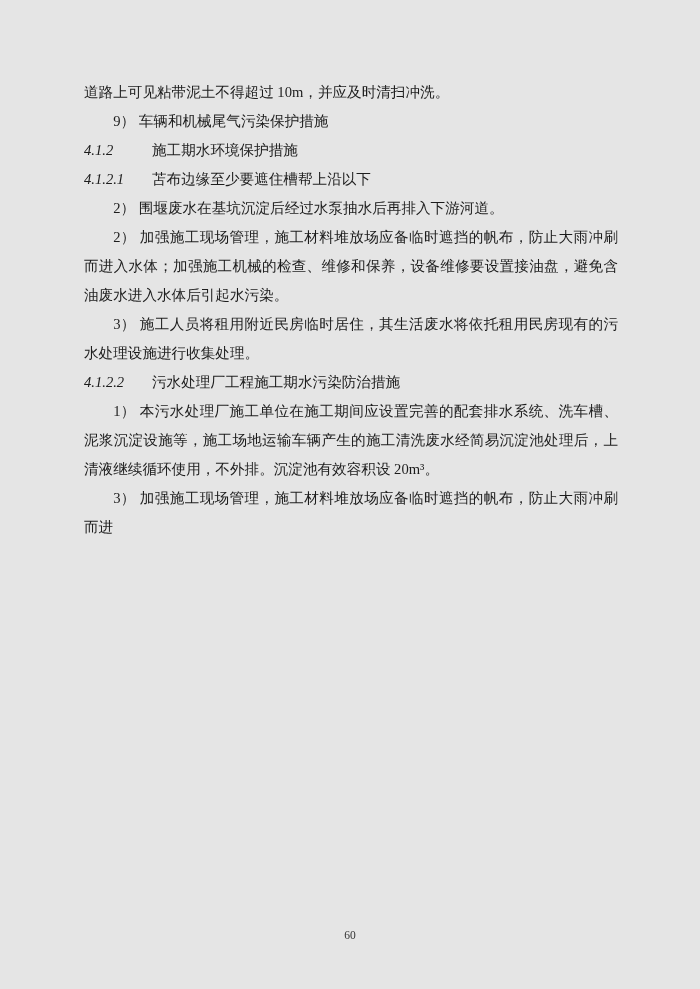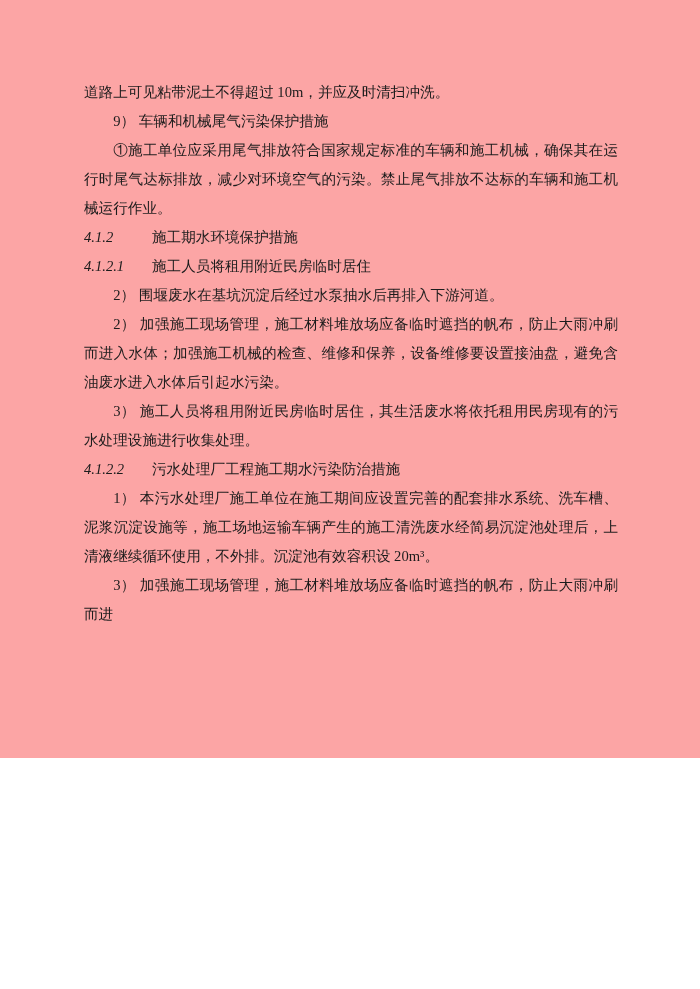--- a/index.html
+++ b/index.html
@@ -3,22 +3,22 @@
 <meta charset="utf-8">
 <style>
   html, body {
     margin: 0;
     padding: 0;
     background: #ffffff;
   }
   .page {
     position: relative;
     width: 700px;
-    height: 758px;
-    background: #fca5a5;
+    height: 989px;
+    background: #e5e5e5;
     overflow: hidden;
     font-family: "Liberation Serif", "DejaVu Serif", serif;
     color: #1c1c1c;
   }
   .content {
     position: absolute;
     left: 84px;
     top: 78px;
     width: 534px;
     font-size: 14.6px;
@@ -63,41 +63,43 @@
 
 <div class="page">
   <div class="content">
 
     <p class="para-noindent">道路上可见粘带泥土不得超过 10m，并应及时清扫冲洗。</p>
 
 
 
     <p class="para-indent">9） 车辆和机械尾气污染保护措施</p>
 
-    <p class="para-indent">①施工单位应采用尾气排放符合国家规定标准的车辆和施工机械，确保其在运行时尾气达标排放，减少对环境空气的污染。禁止尾气排放不达标的车辆和施工机械运行作业。</p>
 
 
     <p class="heading">
       <span class="h-num">4.1.2</span><span class="h-title">施工期水环境保护措施</span>
     </p>
 
     <p class="heading">
-      <span class="h-num">4.1.2.1</span><span class="h-title">施工人员将租用附近民房临时居住</span>
+      <span class="h-num">4.1.2.1</span><span class="h-title">苫布边缘至少要遮住槽帮上沿以下</span>
     </p>
 
     <p class="para-indent">2） 围堰废水在基坑沉淀后经过水泵抽水后再排入下游河道。</p>
 
     <p class="para-indent">2） 加强施工现场管理，施工材料堆放场应备临时遮挡的帆布，防止大雨冲刷而进入水体；加强施工机械的检查、维修和保养，设备维修要设置接油盘，避免含油废水进入水体后引起水污染。</p>
 
     <p class="para-indent">3） 施工人员将租用附近民房临时居住，其生活废水将依托租用民房现有的污水处理设施进行收集处理。</p>
 
     <p class="heading">
       <span class="h-num">4.1.2.2</span><span class="h-title">污水处理厂工程施工期水污染防治措施</span>
     </p>
 
     <p class="para-indent">1） 本污水处理厂施工单位在施工期间应设置完善的配套排水系统、洗车槽、泥浆沉淀设施等，施工场地运输车辆产生的施工清洗废水经简易沉淀池处理后，上清液继续循环使用，不外排。沉淀池有效容积设 20m³。</p>
 
 
     <p class="para-indent">3） 加强施工现场管理，施工材料堆放场应备临时遮挡的帆布，防止大雨冲刷而进</p>
 
   </div>
 
+  <div class="footer">
+    <span class="page-number">60</span>
+  </div>
 </div>
 
 </body></html>

